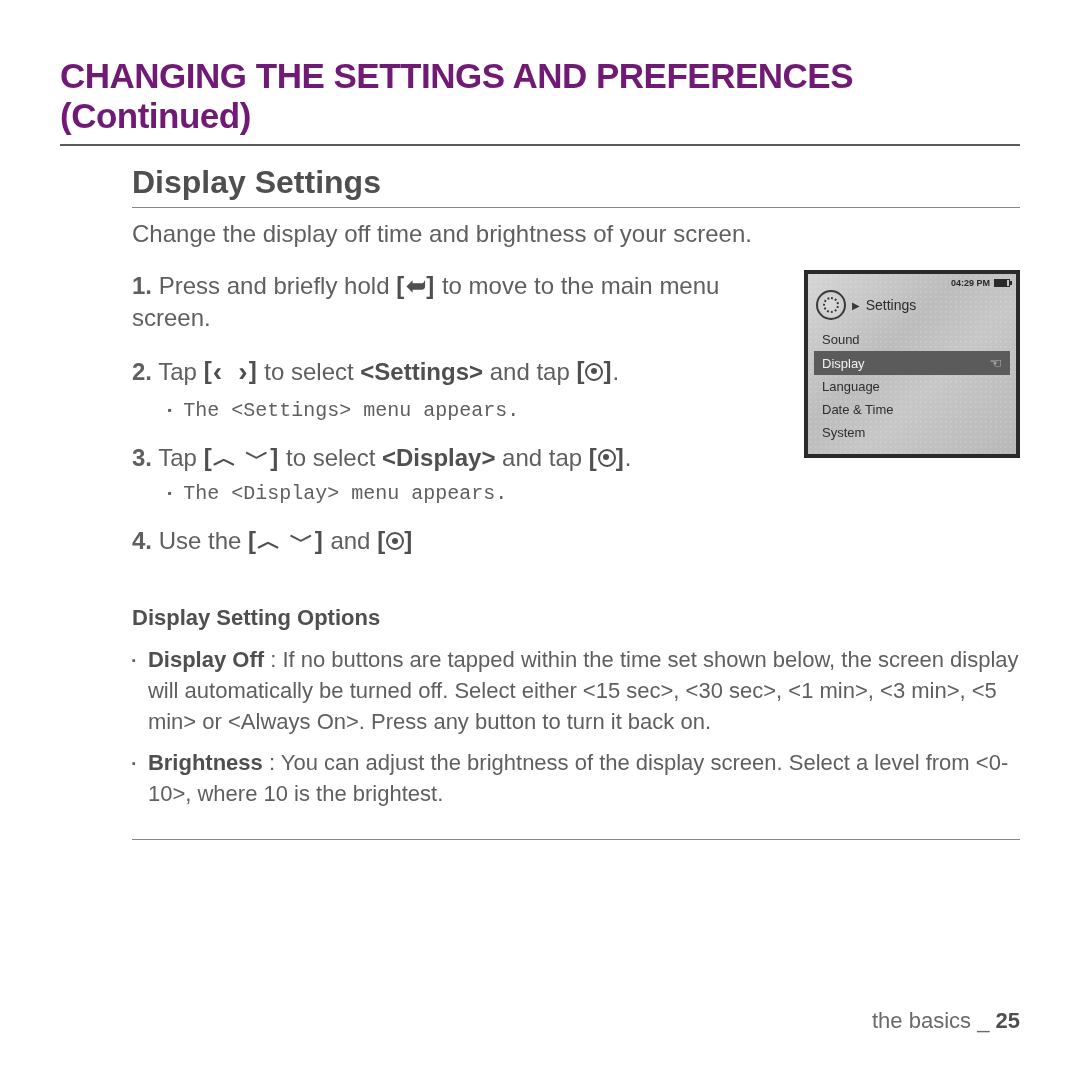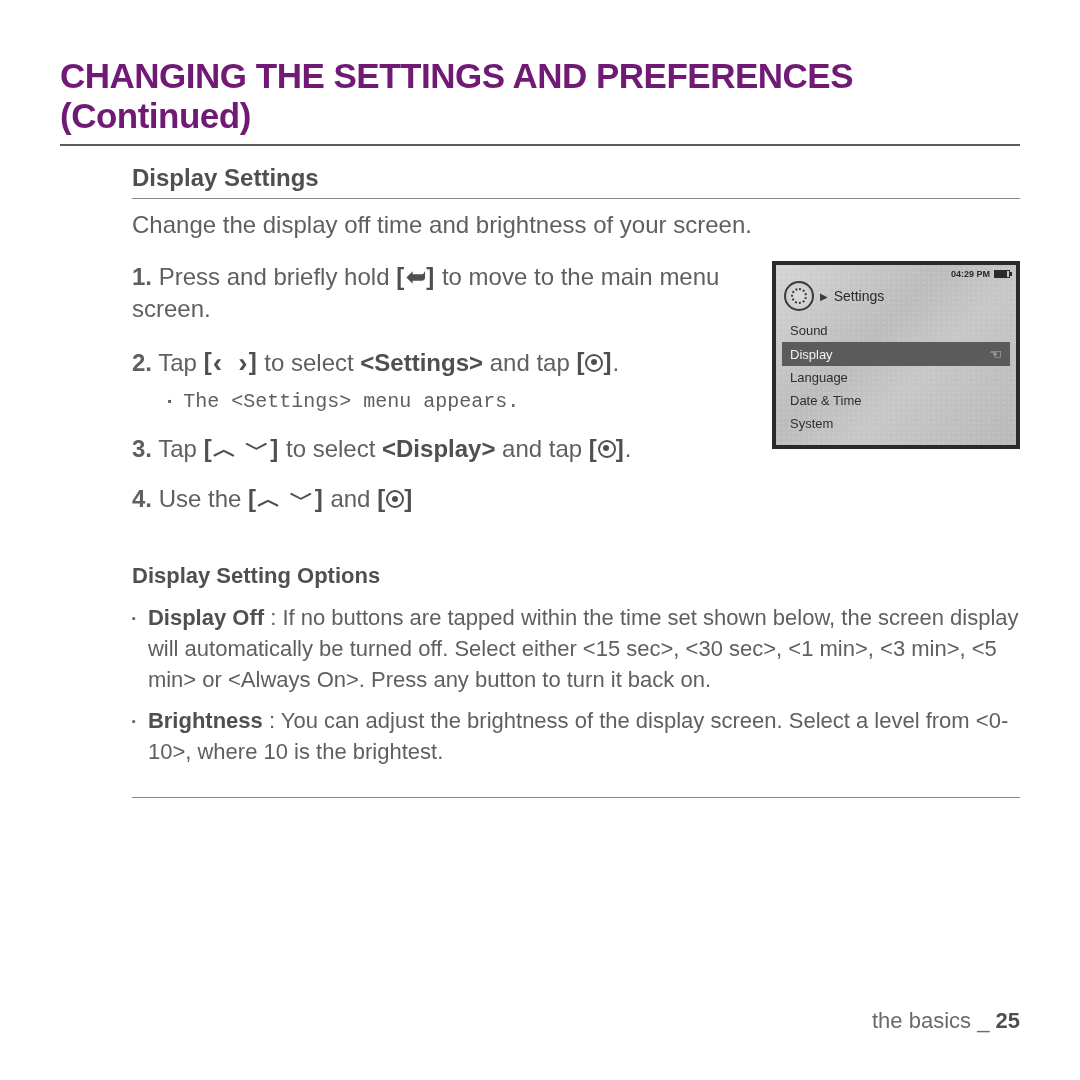--- a/index.html
+++ b/index.html
@@ -15,21 +15,21 @@
   .main-heading {
     font-size: 35px;
     font-weight: bold;
     color: #701a75;
     border-bottom: 2px solid #5a5a5a;
     padding-bottom: 8px;
     margin-bottom: 18px;
     letter-spacing: -0.5px;
   }
   .sub-heading {
-    font-size: 24px;
+    font-size: 32px;
     font-weight: bold;
     color: #4f4f4f;
     border-bottom: 1px solid #888;
     padding-bottom: 6px;
     margin-bottom: 12px;
     margin-left: 72px;
   }
   .intro {
     font-size: 24px;
     color: #5f5f5f;
@@ -94,21 +94,21 @@
     position: absolute;
     bottom: 46px;
     right: 60px;
     font-size: 22px;
     color: #6a6a6a;
   }
   .footer .pg { font-weight: bold; color: #4f4f4f; }
 
   
   .device {
-    width: 248px;
+    width: 216px;
     flex-shrink: 0;
     border: 4px solid #2a2a2a;
     background: #c9c9c9;
     background-image:
       radial-gradient(rgba(255,255,255,0.15) 1px, transparent 1px),
       linear-gradient(135deg, #d5d5d5 0%, #bcbcbc 40%, #c7c7c7 60%, #b8b8b8 100%);
     background-size: 5px 5px, 100% 100%;
     font-family: Arial, sans-serif;
     color: #2a2a2a;
     padding-bottom: 10px;
@@ -213,20 +213,21 @@
       <div class="step-sub">The &lt;Settings&gt; menu appears.</div>
     </div>
 
     <div class="step">
       <span class="num">3.</span>
       <span>Tap </span><span class="key"><span>[</span><span>︿</span>&nbsp;<span>﹀</span><span>]</span></span><span> to select </span><b>&lt;Display&gt;</b><span> and tap </span><span class="key">
           <span>[</span>
           <span class="circ-dot"></span>
           <span>]</span>
         </span>.
+      <div class="step-sub">The &lt;Display&gt; menu appears.</div>
     </div>
 
     <div class="step">
       <span class="num">4.</span>
       <span>Use the </span><span class="key"><span>[</span><span>︿</span>&nbsp;<span>﹀</span><span>]</span></span><span> and </span><span class="key">
           <span>[</span>
           <span class="circ-dot"></span>
           <span>]</span>
         </span>
     </div>

